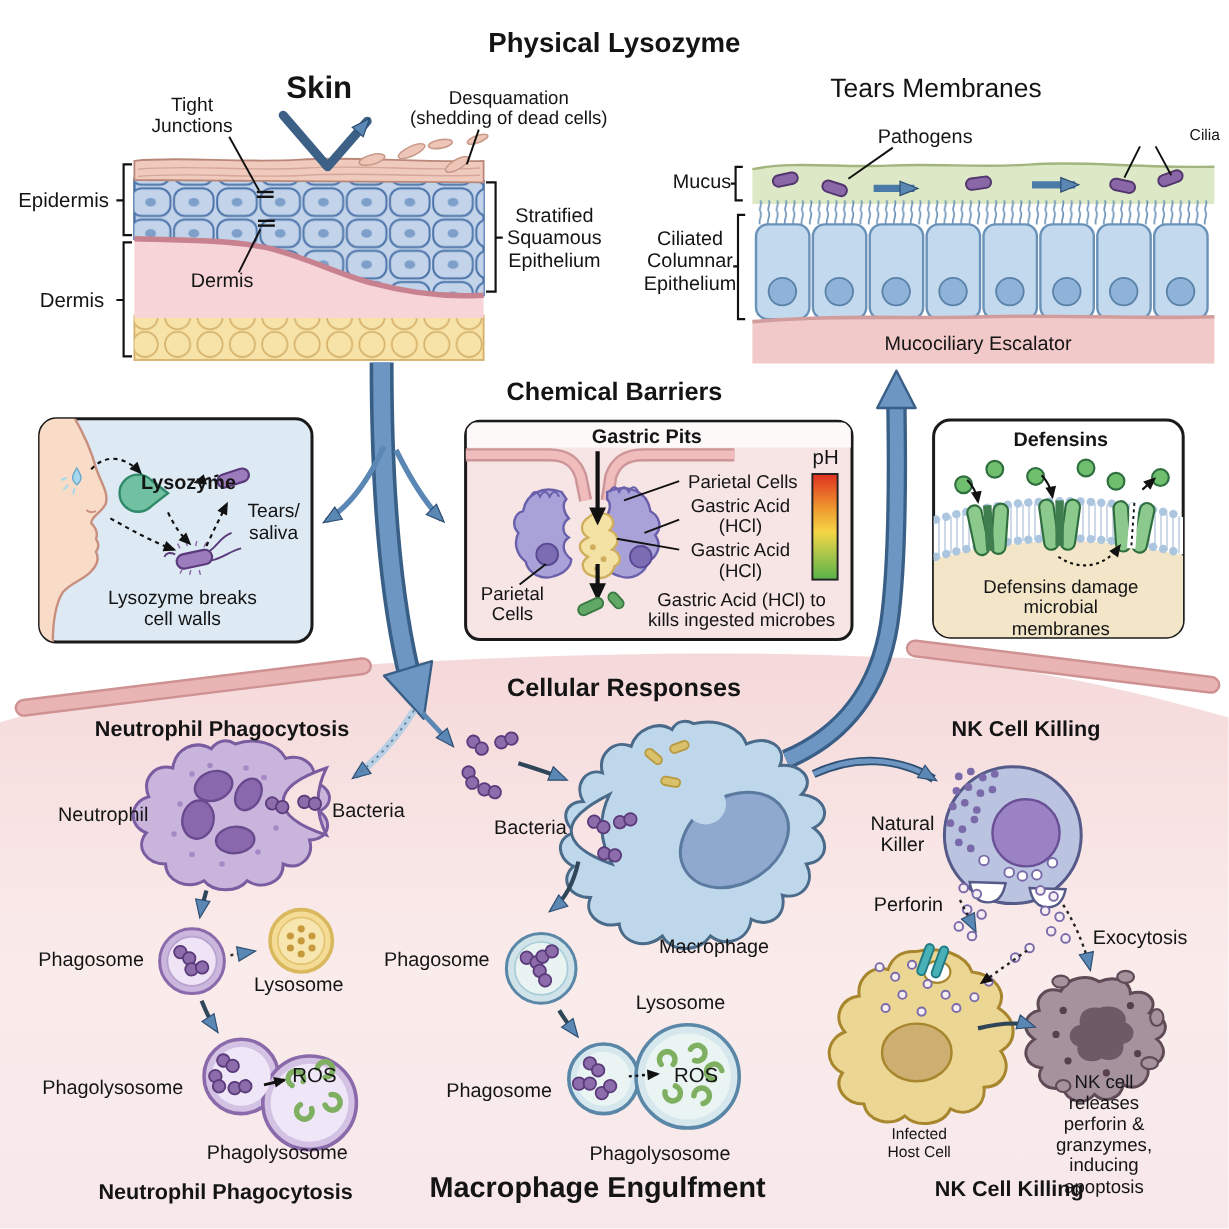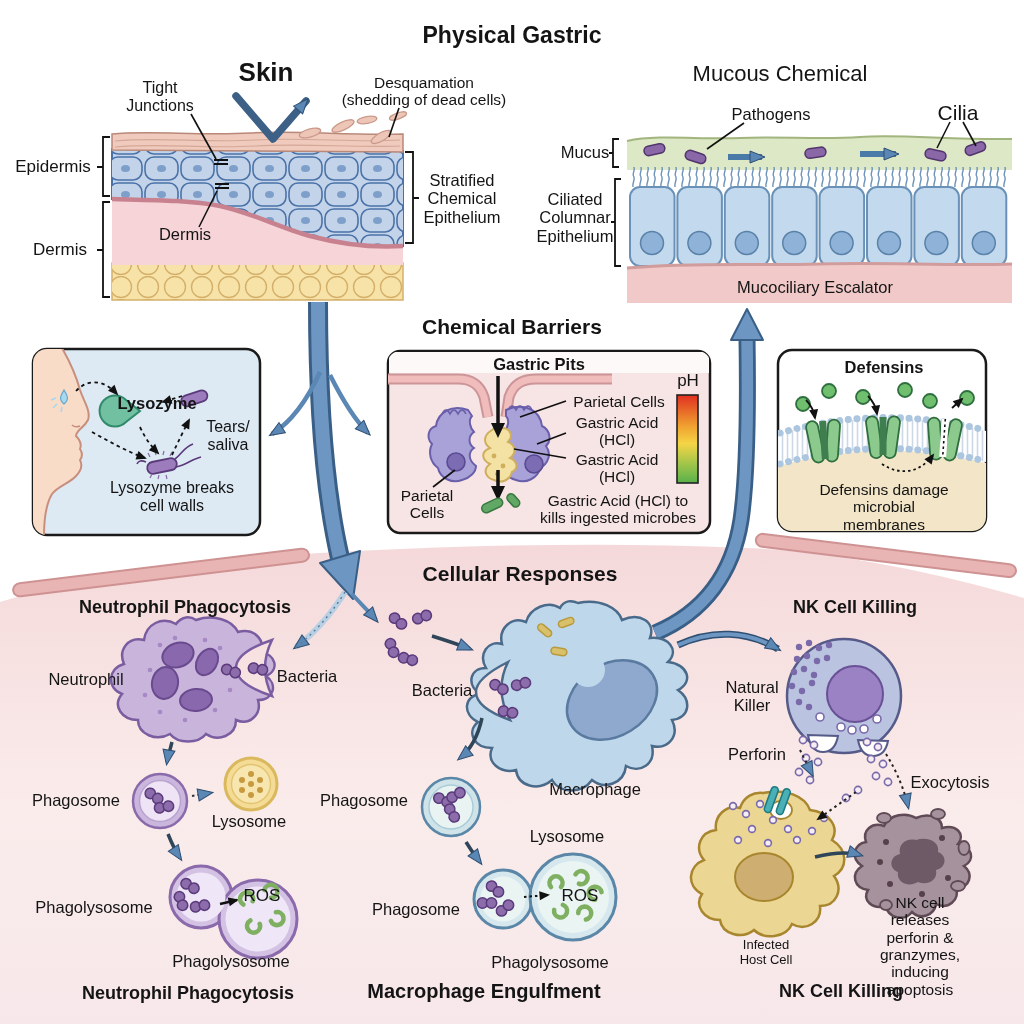--- a/index.html
+++ b/index.html
@@ -523,45 +523,45 @@
         <path d="M -5 3 A 6.5 6.5 0 1 1 5 3" fill="none" stroke="#7fb062" stroke-width="4.6" stroke-linecap="round" transform="translate(254,925) rotate(200)"></path>
         <path d="M -5 3 A 6.5 6.5 0 1 1 5 3" fill="none" stroke="#7fb062" stroke-width="4.6" stroke-linecap="round" transform="translate(276,918) rotate(120)"></path>
         <path d="M -5 3 A 6.5 6.5 0 1 1 5 3" fill="none" stroke="#7fb062" stroke-width="4.6" stroke-linecap="round" transform="translate(556,884) rotate(0)"></path>
         <path d="M -5 3 A 6.5 6.5 0 1 1 5 3" fill="none" stroke="#7fb062" stroke-width="4.6" stroke-linecap="round" transform="translate(580,878) rotate(70)"></path>
         <path d="M -5 3 A 6.5 6.5 0 1 1 5 3" fill="none" stroke="#7fb062" stroke-width="4.6" stroke-linecap="round" transform="translate(596,894) rotate(-50)"></path>
         <path d="M -5 3 A 6.5 6.5 0 1 1 5 3" fill="none" stroke="#7fb062" stroke-width="4.6" stroke-linecap="round" transform="translate(560,910) rotate(150)"></path>
         <path d="M -5 3 A 6.5 6.5 0 1 1 5 3" fill="none" stroke="#7fb062" stroke-width="4.6" stroke-linecap="round" transform="translate(584,914) rotate(40)"></path>
       </g>
 </svg>
 
-<div class="lbl b" style="left:512px;top:36px;font-size:23px;">Physical Gastric</div>
+<div class="lbl b" style="left:512px;top:36px;font-size:23px;">Physical Lysozyme</div>
 <div class="lbl" style="left:266px;top:73px;font-size:26px;font-weight:600;">Skin</div>
 <div class="lbl" style="left:160px;top:97px;font-size:16px;">Tight
 Junctions</div>
 <div class="lbl" style="left:424px;top:91px;font-size:15.5px;">Desquamation
 (shedding of dead cells)</div>
 <div class="lbl" style="left:53px;top:167px;font-size:17px;">Epidermis</div>
 <div class="lbl" style="left:60px;top:250px;font-size:17px;">Dermis</div>
 <div class="lbl" style="left:185px;top:234px;font-size:16.5px;">Dermis</div>
 <div class="lbl" style="left:462px;top:199px;font-size:16.5px;">Stratified
-Chemical
+Squamous
 Epithelium</div>
-<div class="lbl" style="left:780px;top:74px;font-size:22px;font-weight:500;">Mucous Chemical</div>
+<div class="lbl" style="left:780px;top:74px;font-size:22px;font-weight:500;">Tears Membranes</div>
 <div class="lbl" style="left:771px;top:114px;font-size:16.5px;">Pathogens</div>
-<div class="lbl" style="left:958px;top:113px;font-size:21px;">Cilia</div>
+<div class="lbl" style="left:1004px;top:113px;font-size:13px;">Cilia</div>
 <div class="lbl" style="left:585px;top:152px;font-size:16.5px;">Mucus</div>
 <div class="lbl" style="left:575px;top:218px;font-size:16.5px;">Ciliated
 Columnar
 Epithelium</div>
 <div class="lbl" style="left:815px;top:287px;font-size:16.5px;">Mucociliary Escalator</div>
 <div class="lbl b" style="left:512px;top:327px;font-size:21px;">Chemical Barriers</div>
 <div class="lbl b" style="left:157px;top:367px;font-size:16.5px;margin-top:36px;">Lysozyme</div>
 <div class="lbl" style="left:228px;top:436px;font-size:16px;">Tears/
 saliva</div>
-<div class="lbl" style="left:152px;top:497px;font-size:16px;margin-left:20px;">Lysozyme breaks
+<div class="lbl" style="left:152px;top:508px;font-size:16px;">Lysozyme breaks
 cell walls</div>
 <div class="lbl b" style="left:539px;top:364px;font-size:16.5px;">Gastric Pits</div>
 <div class="lbl" style="left:619px;top:402px;font-size:15.5px;">Parietal Cells</div>
 <div class="lbl" style="left:617px;top:431px;font-size:15.5px;">Gastric Acid
 (HCl)</div>
 <div class="lbl" style="left:617px;top:468px;font-size:15.5px;">Gastric Acid
 (HCl)</div>
 <div class="lbl" style="left:427px;top:504px;font-size:15.5px;">Parietal
 Cells</div>
 <div class="lbl" style="left:618px;top:509px;font-size:15.5px;">Gastric Acid (HCl) to
@@ -580,21 +580,21 @@
 <div class="lbl" style="left:262px;top:896px;font-size:17px;">ROS</div>
 <div class="lbl" style="left:231px;top:961px;font-size:16.5px;">Phagolysosome</div>
 <div class="lbl b" style="left:188px;top:993px;font-size:18px;">Neutrophil Phagocytosis</div>
 <div class="lbl" style="left:442px;top:690px;font-size:16.5px;">Bacteria</div>
 <div class="lbl" style="left:595px;top:789px;font-size:16.5px;">Macrophage</div>
 <div class="lbl" style="left:364px;top:800px;font-size:16.5px;">Phagosome</div>
 <div class="lbl" style="left:567px;top:836px;font-size:16.5px;">Lysosome</div>
 <div class="lbl" style="left:416px;top:909px;font-size:16.5px;">Phagosome</div>
 <div class="lbl" style="left:580px;top:896px;font-size:17px;">ROS</div>
 <div class="lbl" style="left:550px;top:962px;font-size:16.5px;">Phagolysosome</div>
-<div class="lbl b" style="left:484px;top:991px;font-size:20px;">Macrophage Engulfment</div>
+<div class="lbl b" style="left:498px;top:991px;font-size:24px;">Macrophage Engulfment</div>
 <div class="lbl b" style="left:855px;top:607px;font-size:18px;">NK Cell Killing</div>
 <div class="lbl" style="left:752px;top:696px;font-size:16.5px;">Natural
 Killer</div>
 <div class="lbl" style="left:757px;top:754px;font-size:16.5px;">Perforin</div>
 <div class="lbl" style="left:950px;top:782px;font-size:16.5px;">Exocytosis</div>
 <div class="lbl" style="left:766px;top:953px;font-size:13px;">Infected
 Host Cell</div>
 <div class="lbl" style="left:920px;top:946px;font-size:15.5px;">NK cell releases
 perforin &amp; granzymes,
 inducing apoptosis</div>

